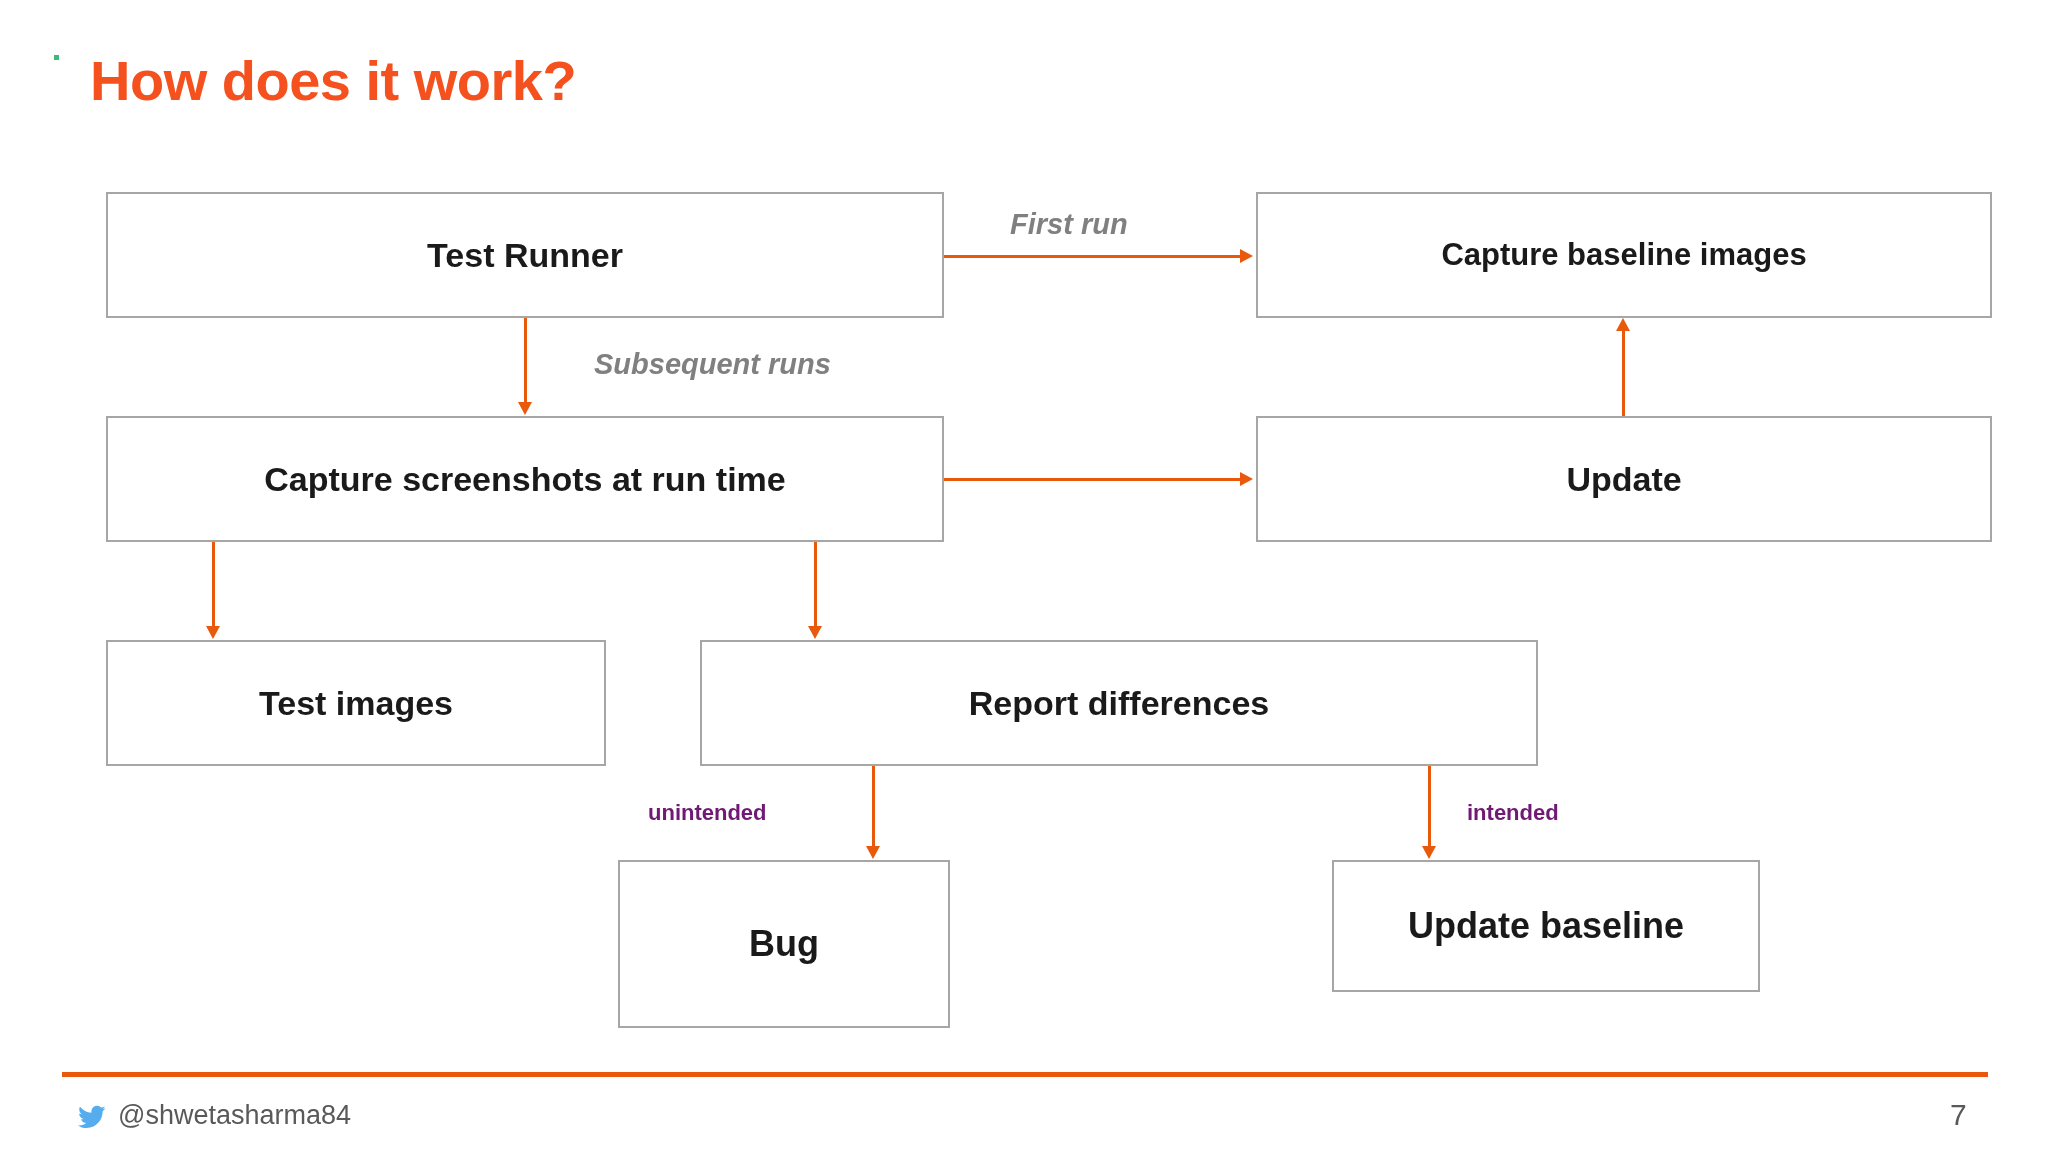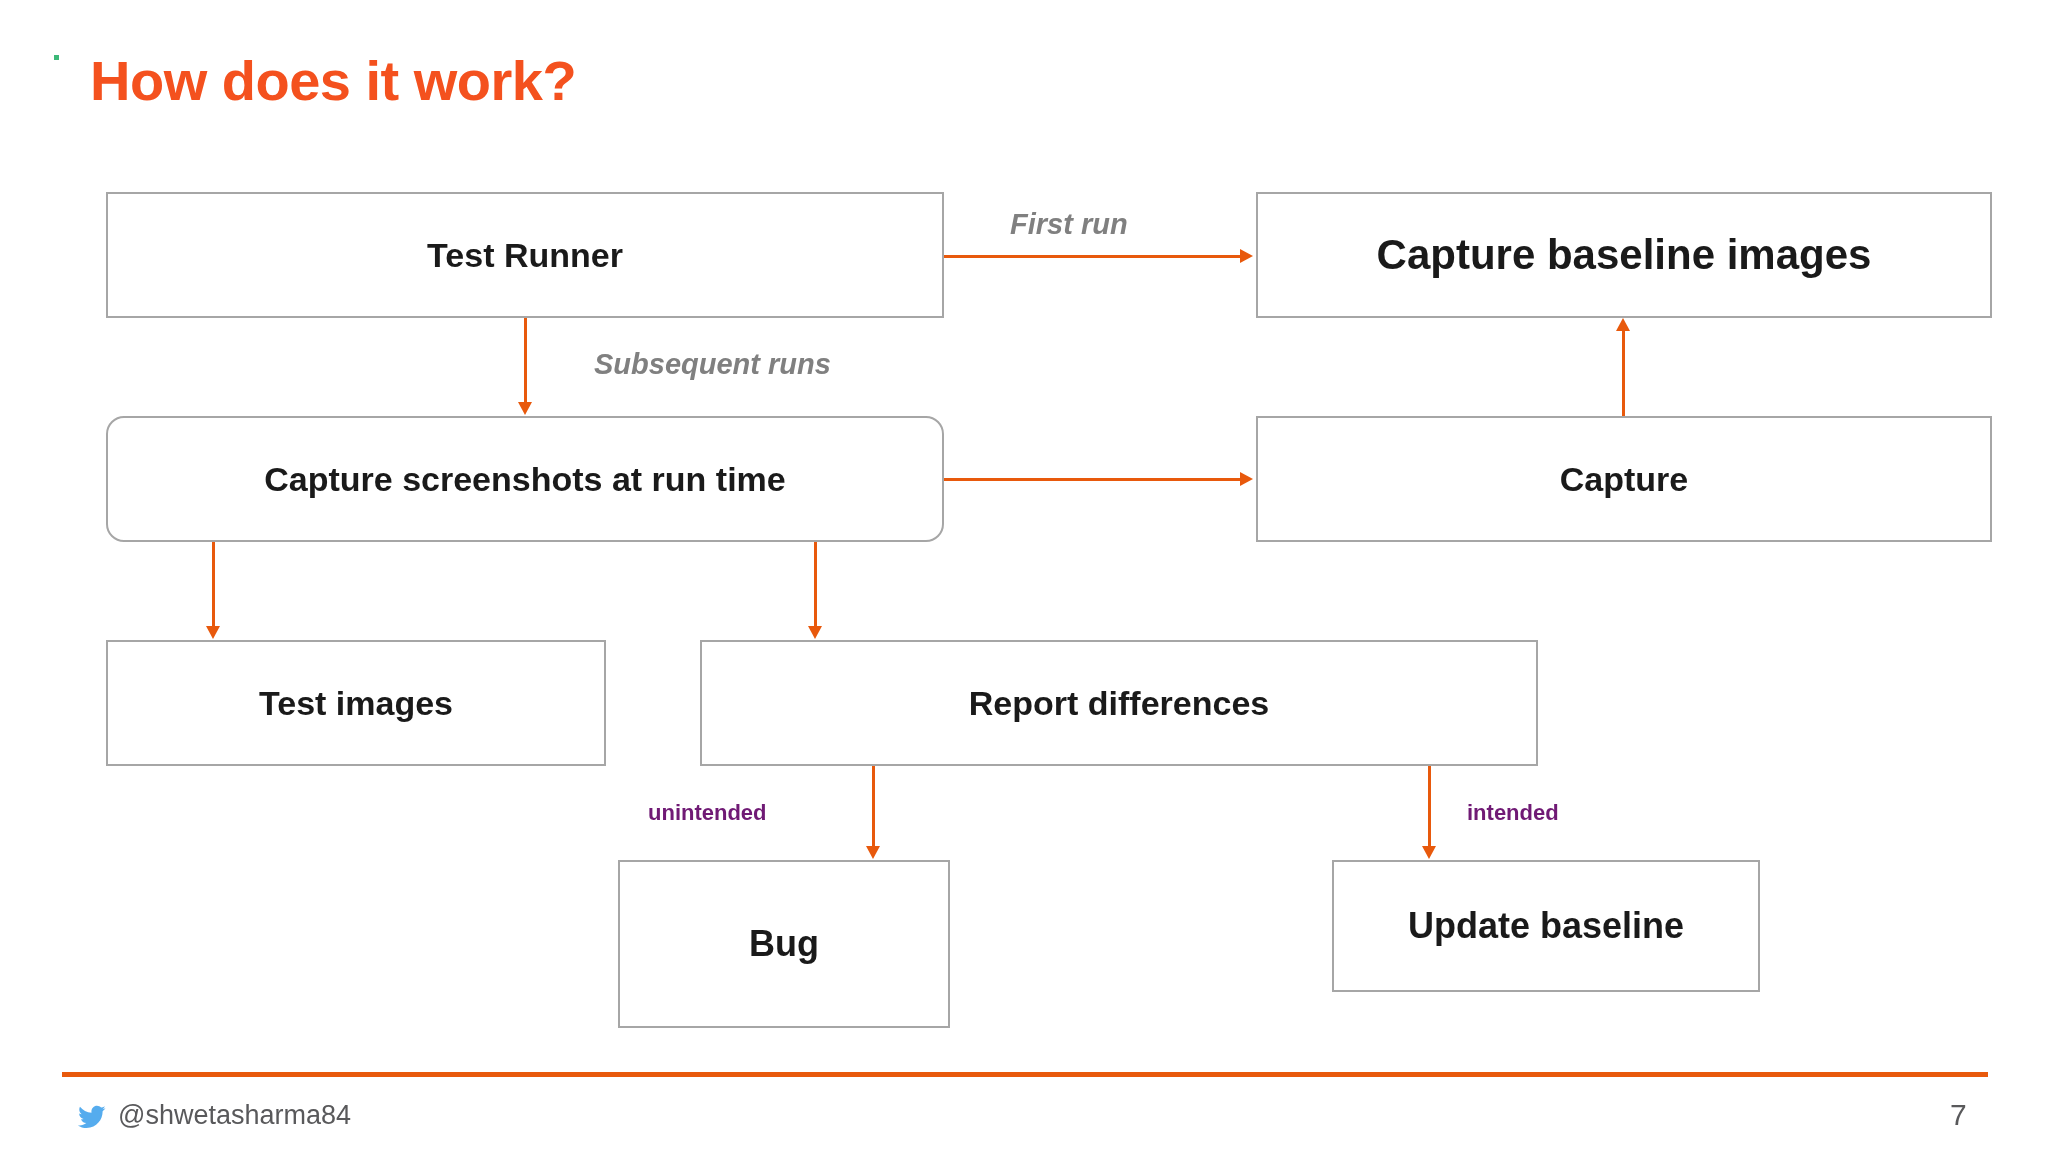--- a/index.html
+++ b/index.html
@@ -143,33 +143,33 @@
 <body>
 
 <div id="slide">
 
   <div class="green-dot"></div>
 
   <div class="slide-title">How does it work?</div>
 
   <div class="box" style="left:106px; top:192px; width:838px; height:126px; font-size:34px;">Test Runner</div>
 
-  <div class="box" style="left:1256px; top:192px; width:736px; height:126px; font-size:42px;">Capture baseline images</div>
+  <div class="box" style="left:1256px; top:192px; width:736px; height:126px; font-size:31px;">Capture baseline images</div>
 
   <div class="hline" style="left:944px; top:255px; width:296px;"></div>
   <div class="arrow-right" style="left:1240px; top:249px;"></div>
   <div class="edge-label italic-gray" style="left:1010px; top:208px;">First run</div>
 
   <div class="vline" style="left:524px; top:318px; height:86px;"></div>
   <div class="arrow-down" style="left:518px; top:402px;"></div>
   <div class="edge-label italic-gray" style="left:594px; top:348px;">Subsequent runs</div>
 
-  <div class="box" style="left:106px; top:416px; width:838px; height:126px; font-size:34px;border-radius:18px;">Capture screenshots at run time</div>
-
-  <div class="box" style="left:1256px; top:416px; width:736px; height:126px; font-size:34px;">Capture</div>
+  <div class="box" style="left:106px; top:416px; width:838px; height:126px; font-size:34px;">Capture screenshots at run time</div>
+
+  <div class="box" style="left:1256px; top:416px; width:736px; height:126px; font-size:34px;">Update</div>
 
   <div class="hline" style="left:944px; top:478px; width:296px;"></div>
   <div class="arrow-right" style="left:1240px; top:472px;"></div>
 
   <div class="vline" style="left:1622px; top:330px; height:86px;"></div>
   <div class="arrow-up" style="left:1616px; top:318px;"></div>
 
   <div class="box" style="left:106px; top:640px; width:500px; height:126px; font-size:34px;">Test images</div>
 
   <div class="box" style="left:700px; top:640px; width:838px; height:126px; font-size:34px;">Report differences</div>

